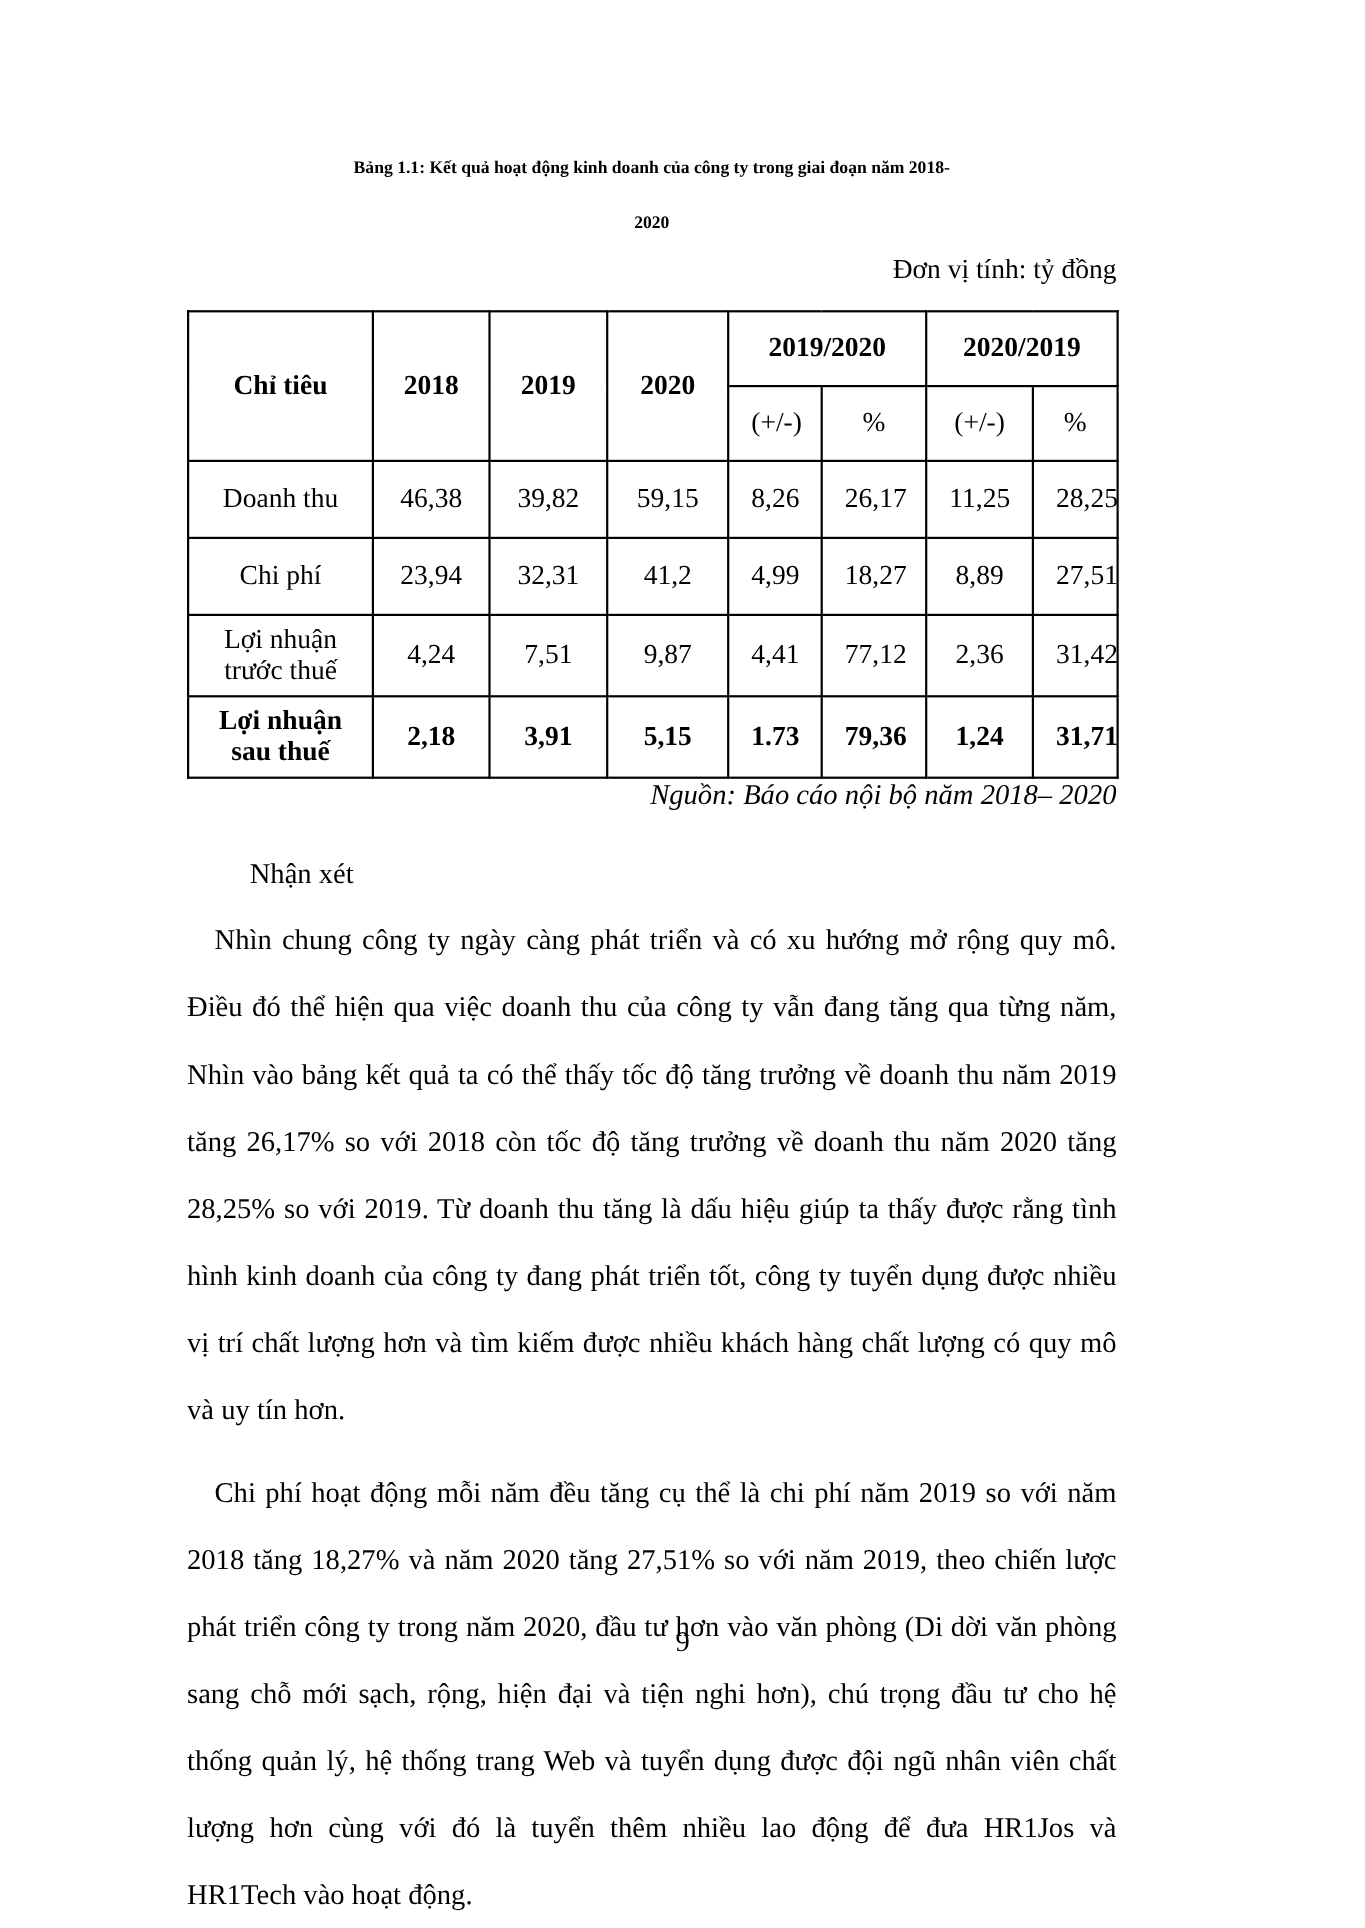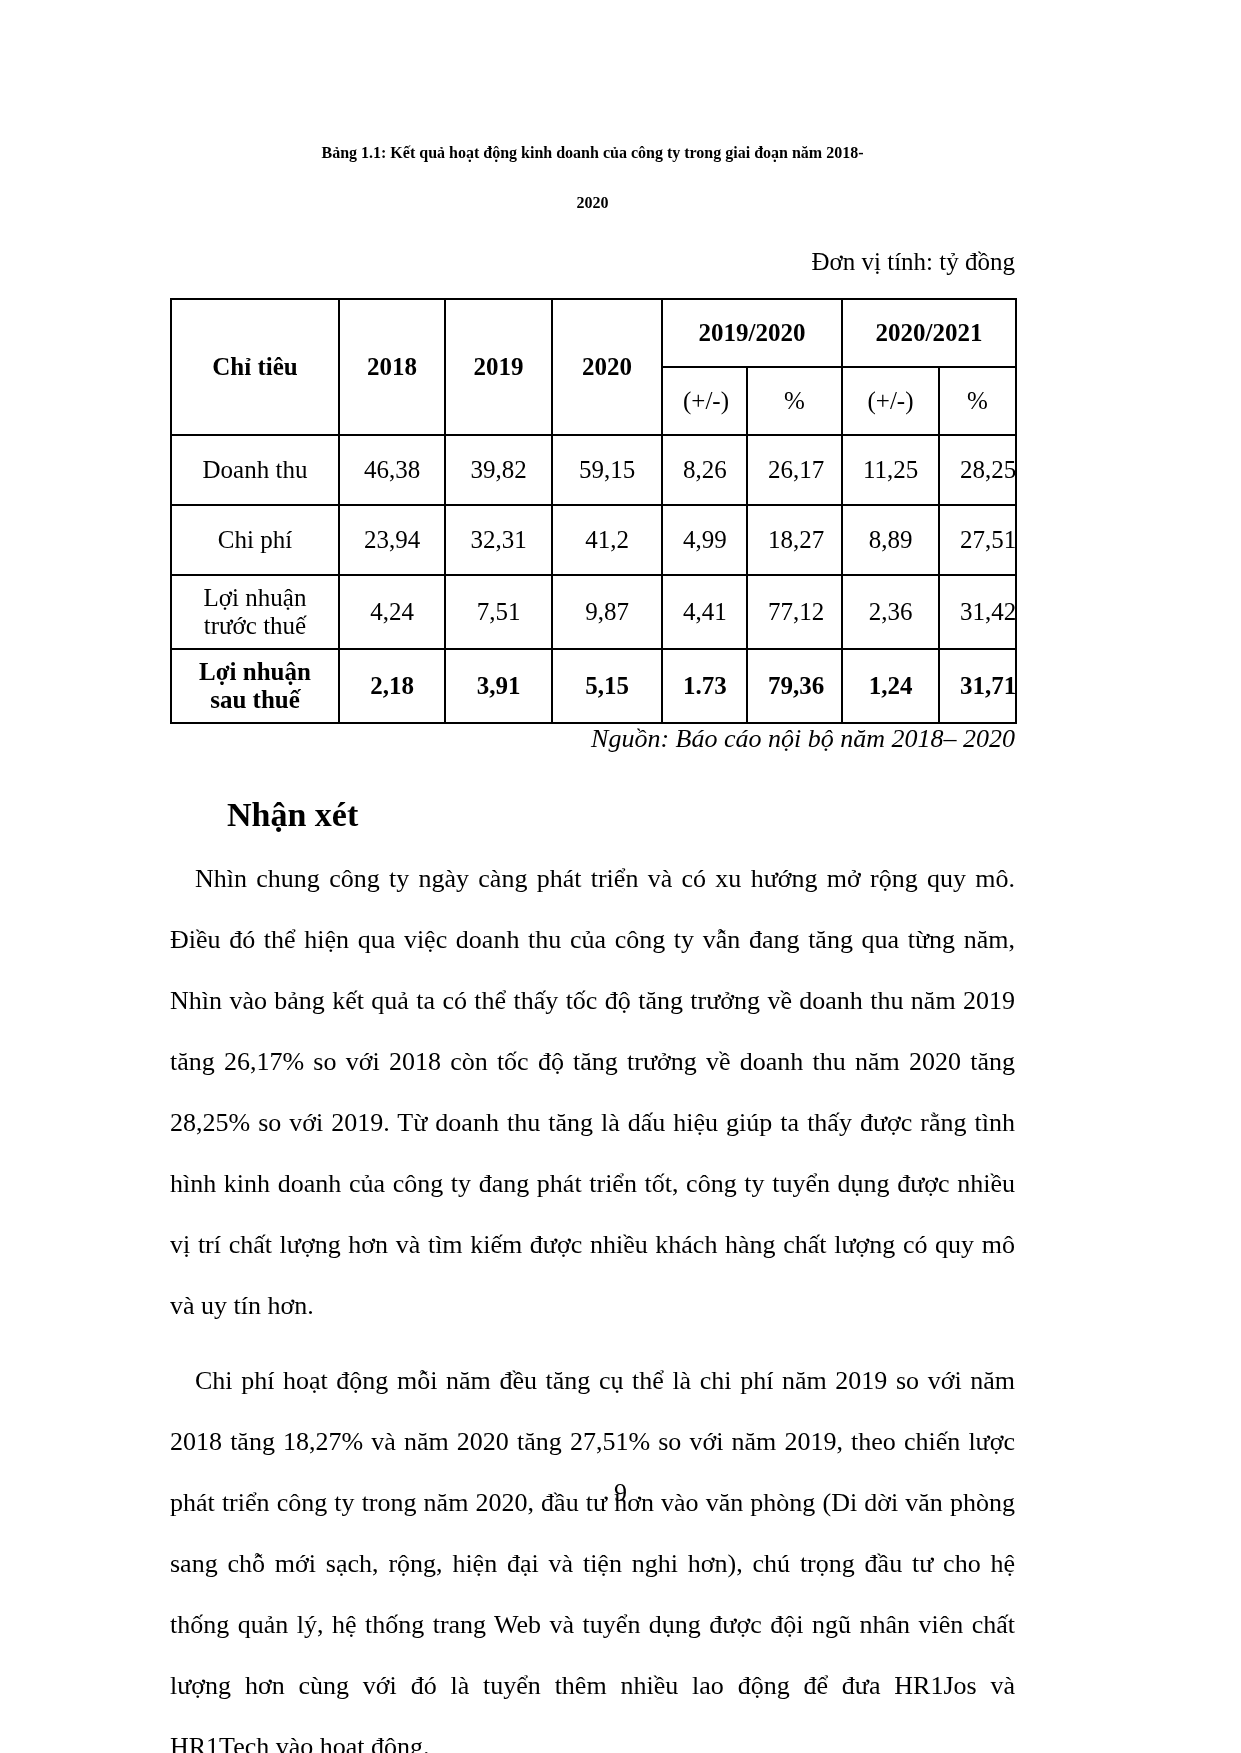--- a/index.html
+++ b/index.html
@@ -19,21 +19,21 @@
   }
   .caption {
     text-align: center;
     font-weight: bold;
     font-size: 16px;
     line-height: 50px;
   }
   .unit-note {
     text-align: right;
     font-size: 25px;
-    margin-top: 20px;
+    margin-top: 4px;
     margin-bottom: 22px;
   }
   table.results {
     border-collapse: collapse;
     width: 100%;
     table-layout: fixed;
   }
   table.results td {
     border: 2px solid #000;
     text-align: center;
@@ -43,22 +43,22 @@
     height: 70px;
   }
   table.results td.b { font-weight: bold; }
   table.results tr.hdr td { height: 68px; }
   .source {
     text-align: right;
     font-style: italic;
     font-size: 26px;
   }
   .section-heading {
-    font-weight: bold;
-    font-size: 34px;
+    font-weight: normal;
+    font-size: 26px;
     margin-top: 42px;
     margin-left: 57px;
   }
   p.body-par {
     font-size: 26px;
     line-height: 61px;
     text-align: justify;
     text-indent: 25px;
     margin-top: 14px;
   }
@@ -94,21 +94,21 @@
       <col style="width:97px">
       <col style="width:77px">
     </colgroup>
     <tbody>
       <tr class="hdr">
         <td rowspan="2" class="b">Chỉ tiêu</td>
         <td rowspan="2" class="b">2018</td>
         <td rowspan="2" class="b">2019</td>
         <td rowspan="2" class="b">2020</td>
         <td colspan="2" class="b">2019/2020</td>
-        <td colspan="2" class="b">2020/2021</td>
+        <td colspan="2" class="b">2020/2019</td>
       </tr>
       <tr class="hdr">
         <td>(+/-)</td>
         <td>%</td>
         <td>(+/-)</td>
         <td>%</td>
       </tr>
 
       <tr>
         <td>Doanh thu</td>

